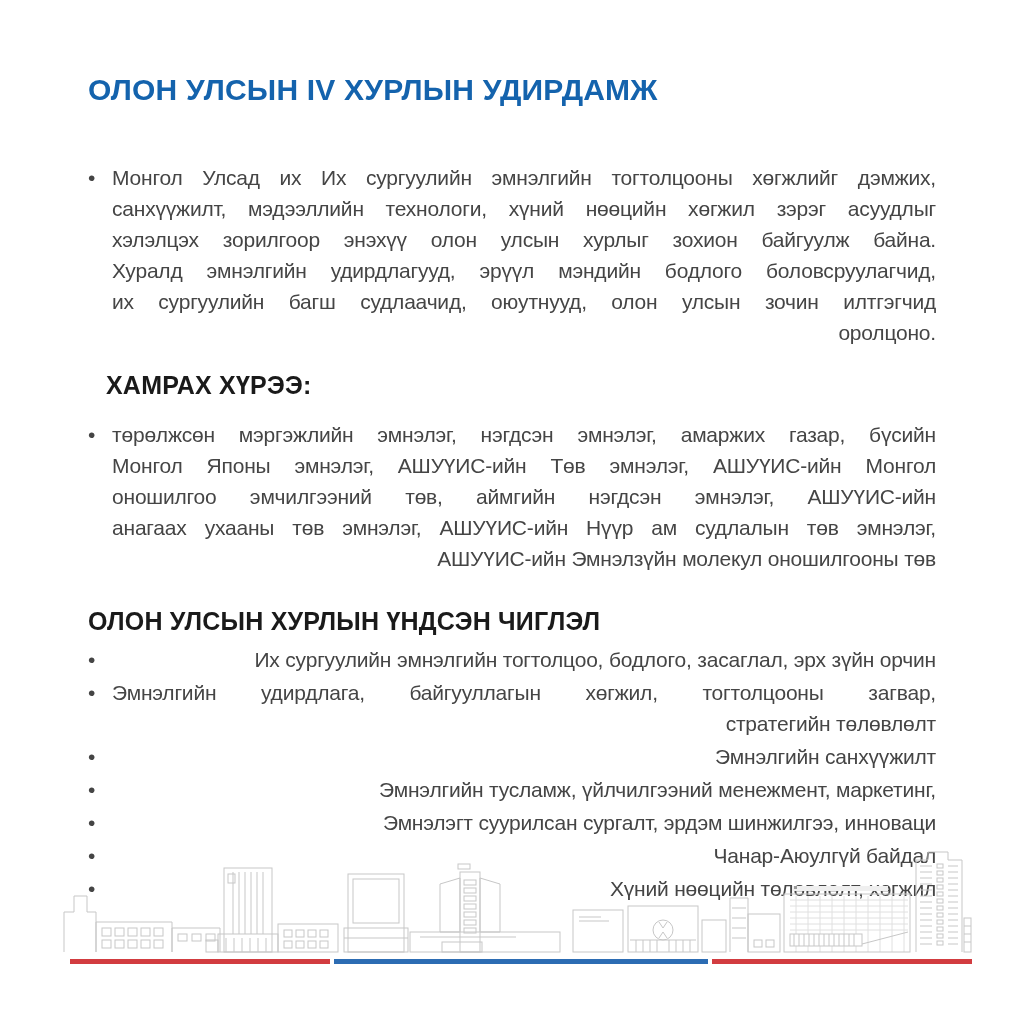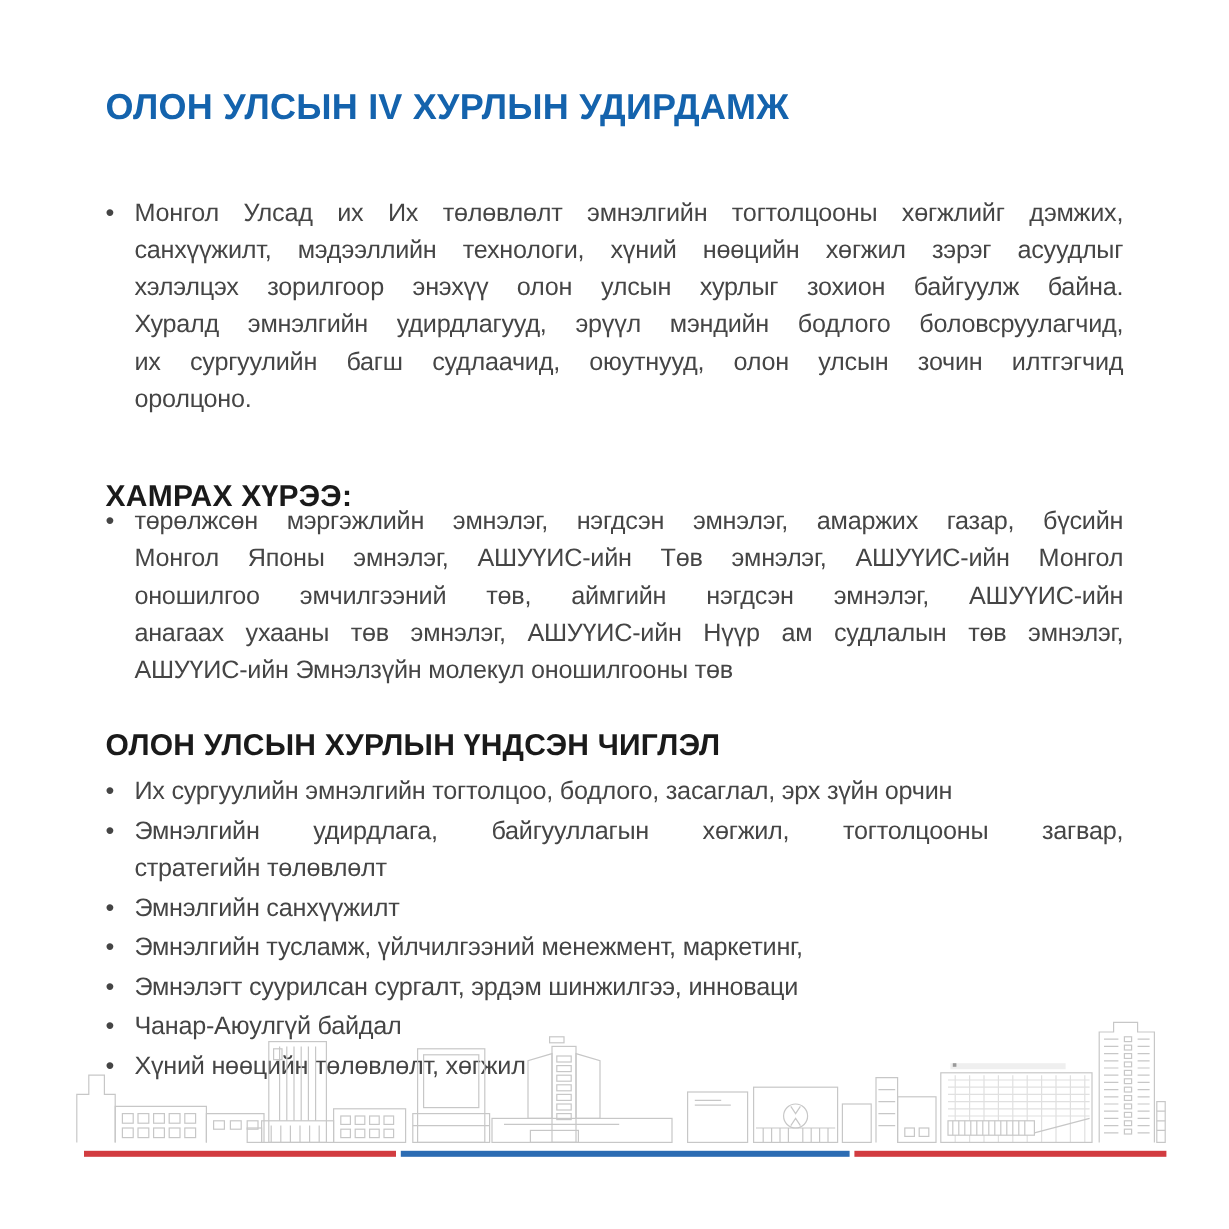--- a/index.html
+++ b/index.html
@@ -22,26 +22,26 @@
   }
   .section-heading{
     color:var(--heading-text);font-weight:700;font-size:25px;line-height:28px;
     letter-spacing:0.2px;
   }
   .bullet-block{display:grid;grid-template-columns:24px 1fr;}
   .bullet{
     color:var(--body-text);font-size:21px;line-height:31px;
   }
   .body-line{
-    color:var(--body-text);font-size:21px;line-height:31px;letter-spacing:-0.2px;
+    color:var(--body-text);font-size:21px;line-height:31px;letter-spacing:-0.2px;text-align:right;
   }
   .jline{text-align:justify;text-align-last:justify;}
   .item{display:grid;grid-template-columns:24px 1fr;margin-bottom:2px;}
   #intro{top:162px;}
-  #scope-heading{top:400px;}
+  #scope-heading{top:371px;margin-left:18px;}
   #scope-list{top:419px;}
   #directions-heading{top:607px;}
   #directions-list{top:644px;}
   #skyline{position:absolute;left:58px;top:848px;width:915px;height:108px;}
   #footer-line{
     position:absolute;left:70px;top:959px;width:902px;height:5px;
     display:flex;gap:4px;
   }
   .seg{height:5px;}
   .seg-red{background:var(--line-red);width:260px;}
@@ -50,21 +50,21 @@
 </head>
 <body>
 
 <div class="abs page-title">
   <div>ОЛОН УЛСЫН IV ХУРЛЫН УДИРДАМЖ</div>
 </div>
 
 <div class="abs bullet-block" id="intro">
   <span class="bullet">•</span>
   <div>
-    <div class="body-line jline">Монгол Улсад их Их төлөвлөлт эмнэлгийн тогтолцооны хөгжлийг дэмжих,</div>
+    <div class="body-line jline">Монгол Улсад их Их сургуулийн эмнэлгийн тогтолцооны хөгжлийг дэмжих,</div>
     <div class="body-line jline">санхүүжилт, мэдээллийн технологи, хүний нөөцийн хөгжил зэрэг асуудлыг</div>
     <div class="body-line jline">хэлэлцэх зорилгоор энэхүү олон улсын хурлыг зохион байгуулж байна.</div>
     <div class="body-line jline">Хуралд эмнэлгийн удирдлагууд, эрүүл мэндийн бодлого боловсруулагчид,</div>
     <div class="body-line jline">их сургуулийн багш судлаачид, оюутнууд, олон улсын зочин илтгэгчид</div>
     <div class="body-line">оролцоно.</div>
   </div>
 </div>
 
 <div class="abs section-heading" id="scope-heading">ХАМРАХ ХҮРЭЭ:</div>
 

